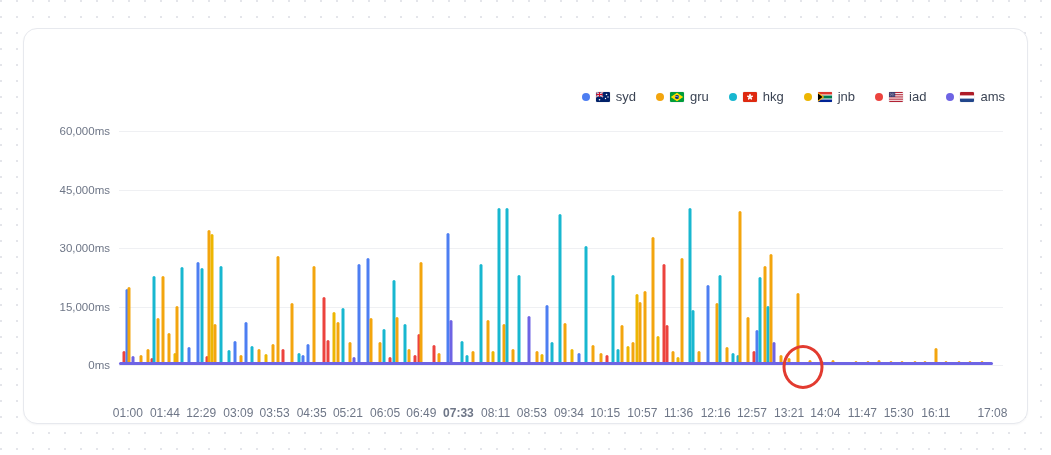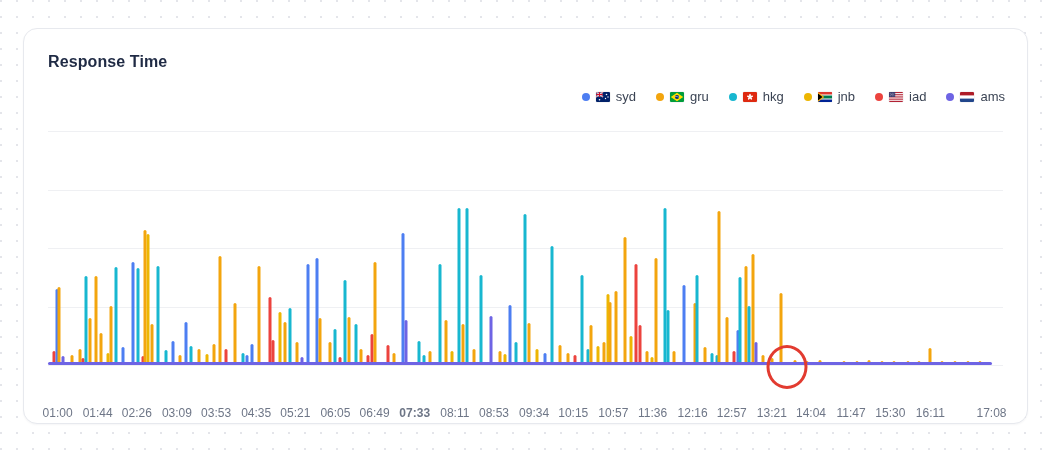--- a/index.html
+++ b/index.html
@@ -60,21 +60,20 @@
     border:3.5px solid #e23b30;
     transform:translateX(-50%);
     bottom:-24px;
     background:transparent;
   }
 </style>
 </head>
 <body>
 
 <div class="card">
-  <div class="card-title">Response Time</div>
 
   <div class="legend">
     <div class="legend-item">
       <span class="legend-dot" style="background: rgb(77, 126, 242);"></span>
       <span class="legend-flag">
         <svg width="14" height="10" viewBox="0 0 14 10">
             <rect width="14" height="10" fill="#012169"></rect>
             <path d="M0 0 L7 5 M7 0 L0 5" stroke="#fff" stroke-width="1.4"></path>
             <path d="M0 0 L7 5 M7 0 L0 5" stroke="#c8102e" stroke-width="0.6"></path>
             <rect x="2.7" width="1.6" height="5" fill="#fff"></rect>
@@ -167,20 +166,27 @@
             <rect width="14" height="10" fill="#fff"></rect>
             <rect width="14" height="3.4" fill="#ae1c28"></rect>
             <rect y="6.6" width="14" height="3.4" fill="#21468b"></rect>
           </svg>
       </span>
       <span class="legend-label">ams</span>
     </div>
   </div>
 
   <div class="chart-row">
+    <div class="y-axis">
+        <div class="y-tick" style="top: 0%;">60,000ms</div>
+        <div class="y-tick" style="top: 25%;">45,000ms</div>
+        <div class="y-tick" style="top: 50%;">30,000ms</div>
+        <div class="y-tick" style="top: 75%;">15,000ms</div>
+        <div class="y-tick" style="top: 100%;">0ms</div>
+      </div>
     <div style="flex:1">
       <div class="plot">
         <div class="annotation-circle" style="left: 77.4%; border-color: rgb(226, 59, 48);"></div>
       <div class="gridline" style="top: 0%;"></div>
           <div class="gridline" style="top: 25%;"></div>
           <div class="gridline" style="top: 50%;"></div>
           <div class="gridline" style="top: 75%;"></div>
           <div class="gridline" style="top: 100%;"></div>
           <div class="spike" style="left: 0.6%; height: 5.83333%; background: rgb(236, 67, 62);"></div>
           <div class="spike" style="left: 0.9%; height: 32.5%; background: rgb(77, 126, 242);"></div>
@@ -317,21 +323,21 @@
           <div class="spike" style="left: 92.4%; height: 7.33333%; background: rgb(243, 165, 14);"></div>
           <div class="spike" style="left: 93.6%; height: 1.66667%; background: rgb(243, 165, 14);"></div>
           <div class="spike" style="left: 95%; height: 1.83333%; background: rgb(243, 165, 14);"></div>
           <div class="spike" style="left: 96.3%; height: 1.58333%; background: rgb(243, 165, 14);"></div>
           <div class="spike" style="left: 97.6%; height: 1.75%; background: rgb(243, 165, 14);"></div>
           <div class="baseline" style="left: 0%; width: 98.9%; background: rgb(110, 100, 228);"></div>
         </div>
       <div class="x-axis">
           <div class="x-tick" style="left: 1%;">01:00</div>
           <div class="x-tick" style="left: 5.2%;">01:44</div>
-          <div class="x-tick" style="left: 9.3%;">02:26</div>
+          <div class="x-tick" style="left: 9.3%;">12:29</div>
           <div class="x-tick" style="left: 13.5%;">03:09</div>
           <div class="x-tick" style="left: 17.6%;">03:53</div>
           <div class="x-tick" style="left: 21.8%;">04:35</div>
           <div class="x-tick" style="left: 25.9%;">05:21</div>
           <div class="x-tick" style="left: 30.1%; text-align: center;">06:05</div>
           <div class="x-tick" style="left: 34.2%;">06:49</div>
           <div class="x-tick" style="left: 38.4%; font-weight: bold;">07:33</div>
           <div class="x-tick" style="left: 42.6%;">08:11</div>
           <div class="x-tick" style="left: 46.7%;">08:53</div>
           <div class="x-tick" style="left: 50.9%;">09:34</div>

